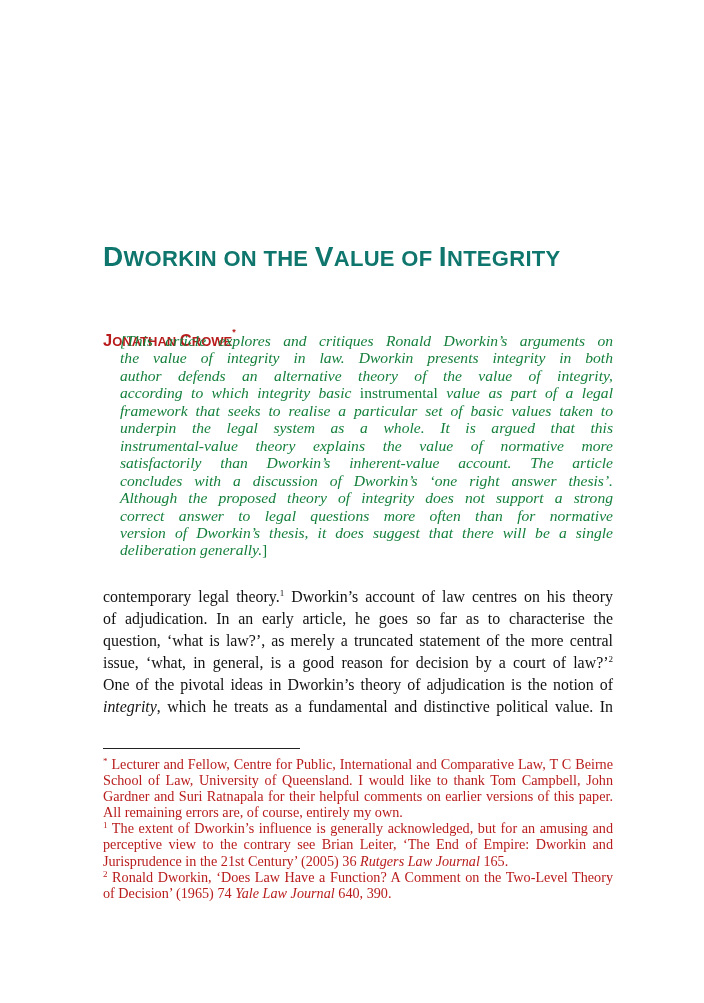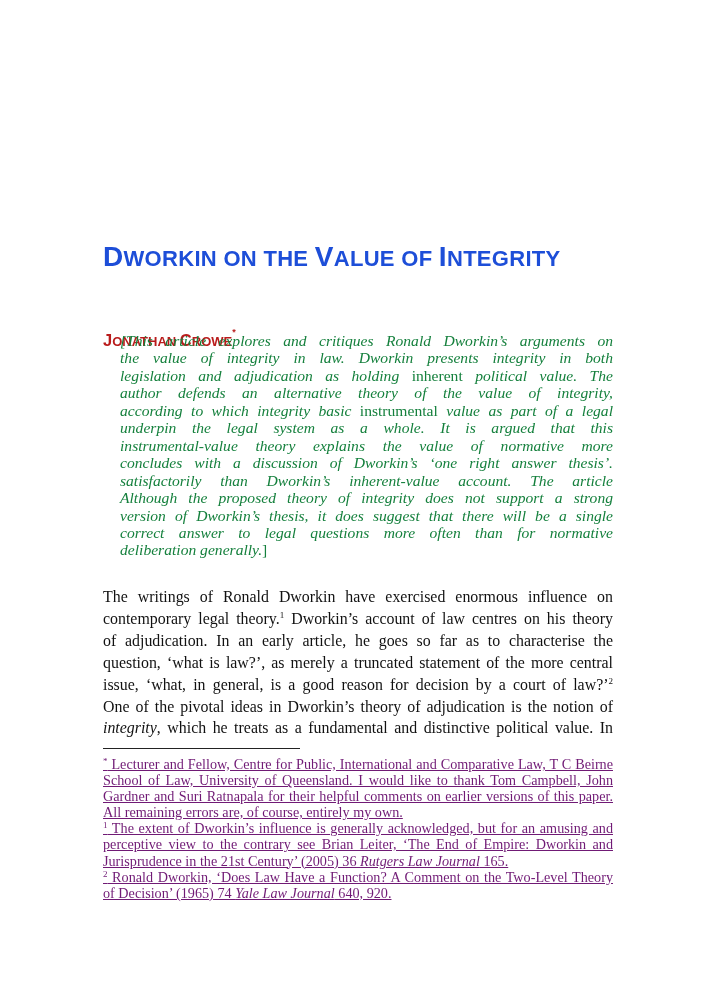--- a/index.html
+++ b/index.html
@@ -1,21 +1,21 @@
 <!DOCTYPE html>
 <html><head>
 <meta charset="utf-8">
 <style>
   html, body { margin: 0; padding: 0; background: #ffffff; }
   body { width: 704px; height: 1003px; position: relative; overflow: hidden; color: #111; }
   .page { position: absolute; left: 0; top: 0; width: 704px; height: 1003px; background: #fff; }
   .title {
     position: absolute; left: 103px; top: 241px; margin: 0;
     font-family: "Liberation Sans", sans-serif; font-weight: bold;
-    font-size: 22px; letter-spacing: 0.3px; white-space: nowrap; color: #1d4ed8;
+    font-size: 22px; letter-spacing: 0.3px; white-space: nowrap; color: #0f766e;
   }
   .title .cap { font-size: 28px; }
   .author {
     position: absolute; left: 103px; top: 331px; margin: 0;
     font-family: "Liberation Sans", sans-serif; font-weight: bold;
     font-size: 13px; white-space: nowrap; color: #b91c1c;
   }
   .author .cap { font-size: 16.5px; }
   .author sup { font-size: 9px; vertical-align: top; position: relative; top: -4px; }
   .abstract {
@@ -26,21 +26,21 @@
   .abstract .up { font-style: normal; }
   .body {
     position: absolute; left: 103px; top: 586px; width: 510px; margin: 0;
     font-family: "Liberation Serif", serif; font-size: 15.9px; line-height: 21.9px;
     text-align: justify; color: #111;
   }
   .body sup, .fn sup { font-size: 9px; vertical-align: top; position: relative; top: -3px; }
   .rule { position: absolute; left: 103px; top: 748px; width: 197px; height: 1px; background: #222; }
   .footnotes {
     position: absolute; left: 103px; top: 756px; width: 510px;
-    font-family: "Liberation Serif", serif; font-size: 14.2px; line-height: 16.1px; color: #701a75; text-decoration: underline;
+    font-family: "Liberation Serif", serif; font-size: 14.2px; line-height: 16.1px; color: #b91c1c;
   }
   .fn { margin: 0; text-align: justify; }
   .fn i { font-style: italic; margin-top: 48px; }
   .abs-line, .body-line { display: block; text-align: justify; text-align-last: justify; }
   .abs-line.last, .body-line.last { text-align-last: left; }
 </style>
 </head>
 <body>
 
 <div class="page">
@@ -52,44 +52,43 @@
     <span><span class="cap">V</span><span>ALUE</span></span>
     <span><span>OF</span></span>
     <span><span class="cap">I</span><span>NTEGRITY</span></span>
   </h1>
 
   <p class="author"><span class="cap">J</span><span>ONATHAN</span> <span class="cap">C</span><span>ROWE</span><sup>*</sup></p>
 
   <div class="abstract" style="top:332px;">
     <span class="abs-line">[This article explores and critiques Ronald Dworkin’s arguments on</span>
     <span class="abs-line">the value of integrity in law. Dworkin presents integrity in both</span>
-    <span class="abs-line"><span>legislation and adjudication as holding </span><span class="up">inherent</span><span> political value. The</span></span>
     <span class="abs-line">author defends an alternative theory of the value of integrity,</span>
     <span class="abs-line"><span>according to which integrity basic </span><span class="up">instrumental</span><span> value as part of a legal</span></span>
+    <span class="abs-line">framework that seeks to realise a particular set of basic values taken to</span>
     <span class="abs-line">underpin the legal system as a whole. It is argued that this</span>
     <span class="abs-line">instrumental-value theory explains the value of normative more</span>
+    <span class="abs-line">satisfactorily than Dworkin’s inherent-value account. The article</span>
     <span class="abs-line">concludes with a discussion of Dworkin’s ‘one right answer thesis’.</span>
-    <span class="abs-line">satisfactorily than Dworkin’s inherent-value account. The article</span>
     <span class="abs-line">Although the proposed theory of integrity does not support a strong</span>
+    <span class="abs-line">correct answer to legal questions more often than for normative</span>
     <span class="abs-line">version of Dworkin’s thesis, it does suggest that there will be a single</span>
-    <span class="abs-line">correct answer to legal questions more often than for normative</span>
     <span class="abs-line last"><span>deliberation generally.</span><span class="up">]</span></span>
   </div>
 
   <div class="body">
-    <span class="body-line">The writings of Ronald Dworkin have exercised enormous influence on</span>
     <span class="body-line"><span>contemporary legal theory.</span><sup>1</sup><span> Dworkin’s account of law centres on his theory</span></span>
     <span class="body-line">of adjudication. In an early article, he goes so far as to characterise the</span>
     <span class="body-line">question, ‘what is law?’, as merely a truncated statement of the more central</span>
     <span class="body-line"><span>issue, ‘what, in general, is a good reason for decision by a court of law?’</span><sup>2</sup></span>
     <span class="body-line">One of the pivotal ideas in Dworkin’s theory of adjudication is the notion of</span>
     <span class="body-line"><i>integrity</i><span>, which he treats as a fundamental and distinctive political value. In</span></span>
   </div>
 
   <div class="rule"></div>
 
   <div class="footnotes">
     <p class="fn"><sup>*</sup><span> Lecturer and Fellow, Centre for Public, International and Comparative Law, T C Beirne School of Law, University of Queensland. I would like to thank Tom Campbell, John Gardner and Suri Ratnapala for their helpful comments on earlier versions of this paper. All remaining errors are, of course, entirely my own.</span></p>
     <p class="fn"><sup>1</sup><span> The extent of Dworkin’s influence is generally acknowledged, but for an amusing and perceptive view to the contrary see Brian Leiter, ‘The End of Empire: Dworkin and Jurisprudence in the 21st Century’ (2005) 36 </span><i>Rutgers Law Journal</i><span> 165.</span></p>
-    <p class="fn"><sup>2</sup><span> Ronald Dworkin, ‘Does Law Have a Function? A Comment on the Two-Level Theory of Decision’ (1965) 74 </span><i>Yale Law Journal</i><span> 640, 920.</span></p>
+    <p class="fn"><sup>2</sup><span> Ronald Dworkin, ‘Does Law Have a Function? A Comment on the Two-Level Theory of Decision’ (1965) 74 </span><i>Yale Law Journal</i><span> 640, 390.</span></p>
   </div>
 
 </div>
 
 </body></html>

